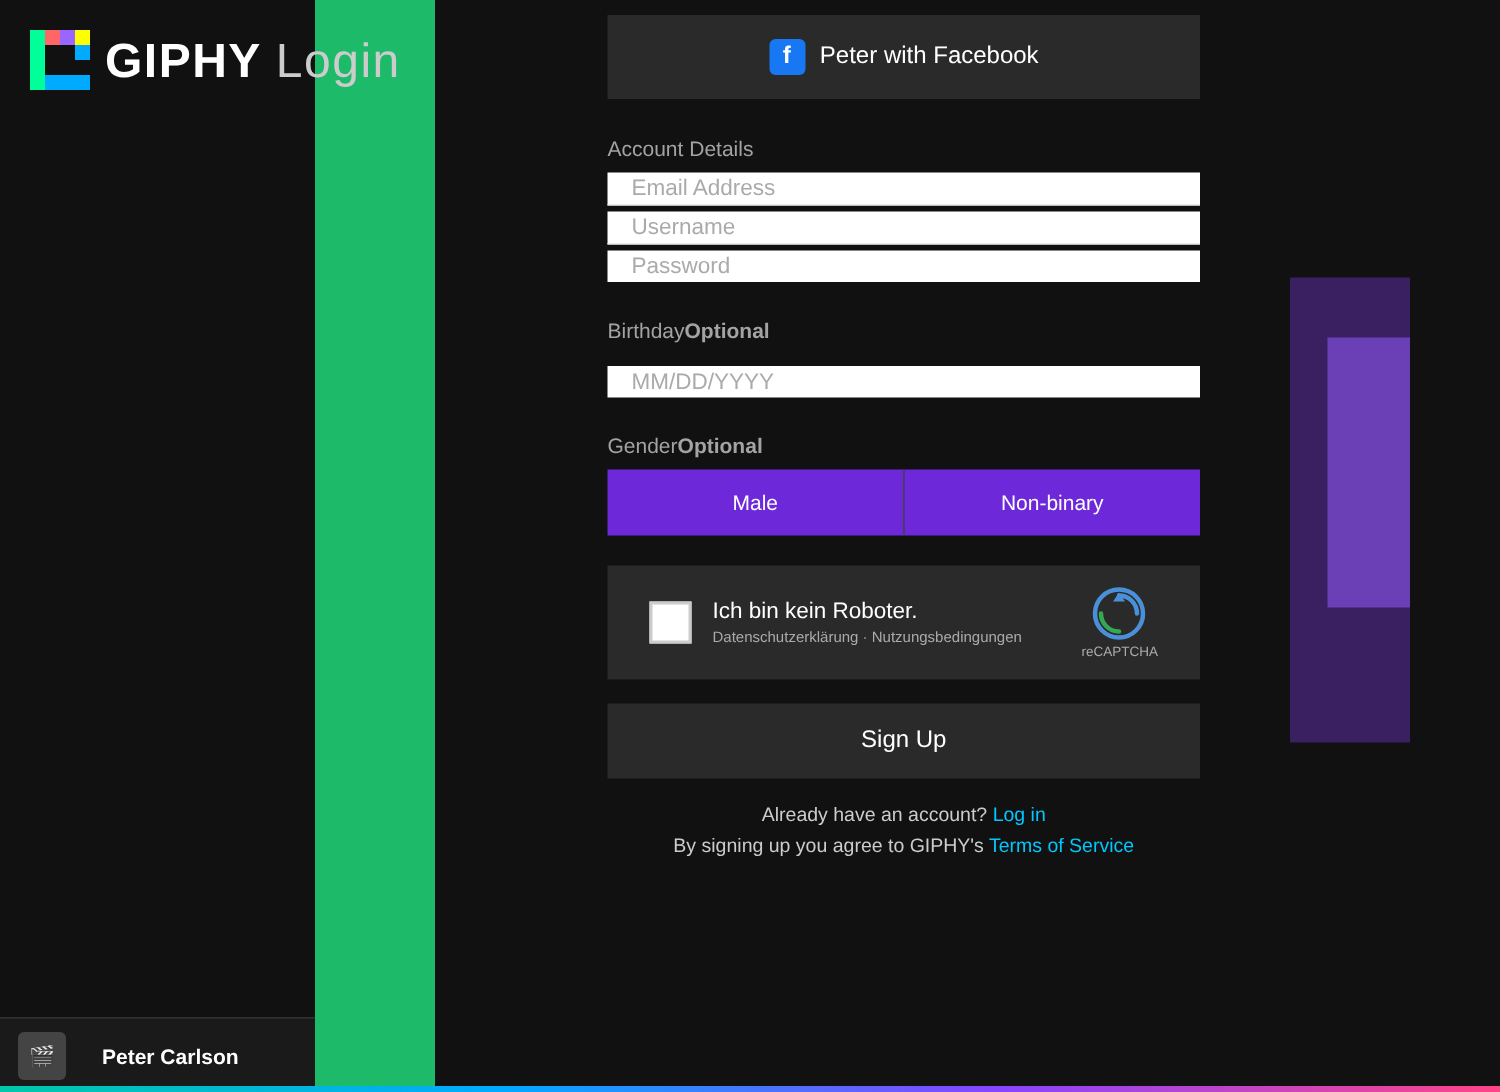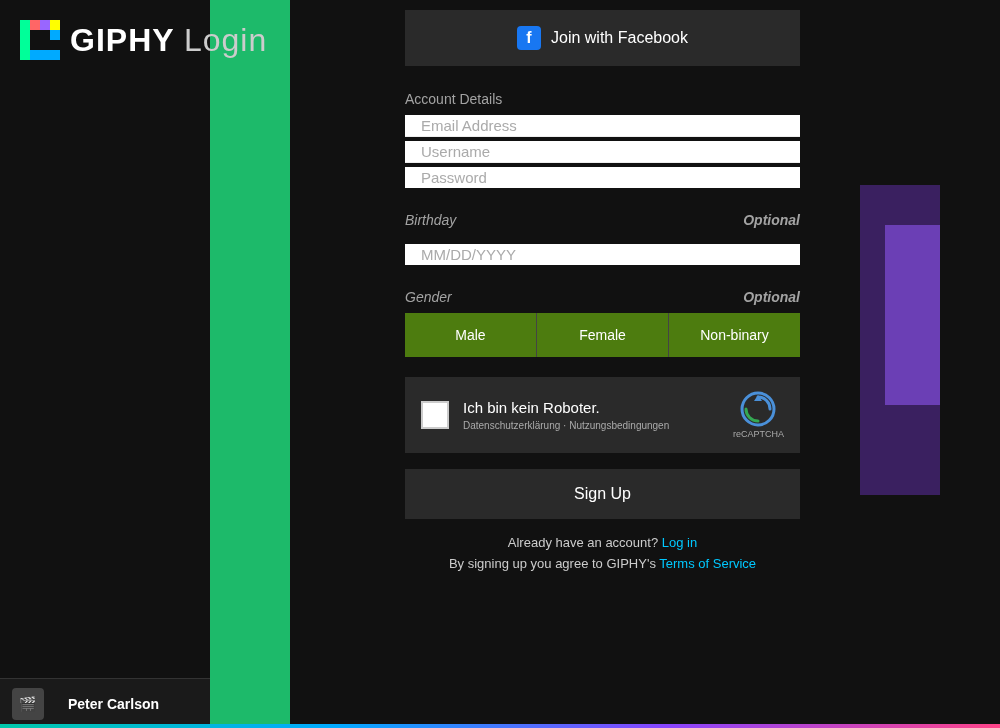--- a/index.html
+++ b/index.html
@@ -115,24 +115,23 @@
 
     
     .section-label {
       font-size: 14px;
       color: #a3a3a3;
       margin-bottom: 8px;
     }
 
     .section-row {
       display: flex;
-      justify-content: space-between;
+      justify-content: flex-start;
       align-items: center;
       margin-bottom: 8px;
-      font-style: italic;
     }
 
     .optional-label {
       font-size: 14px;
       color: #a3a3a3;
       font-weight: bold;
     }
 
     
     .text-input {
@@ -168,37 +167,37 @@
       margin-bottom: 20px;
     }
 
     .gender-buttons {
       display: flex;
       gap: 0;
     }
 
     .gender-btn {
       flex: 1;
-      background-color: #4d7c0f;
+      background-color: #6d28d9;
       border: none;
       color: #fff;
       padding: 14px 10px;
       font-size: 14px;
       cursor: pointer;
       border-right: 1px solid #444;
     }
 
     .gender-btn:last-child {
       border-right: none;
     }
 
     
     .recaptcha-container {
       background-color: #2a2a2a;
-      padding: 14px 16px;
+      padding: 14px 28px;
       margin-bottom: 16px;
       display: flex;
       align-items: center;
       gap: 14px;
     }
 
     .recaptcha-checkbox {
       width: 28px;
       height: 28px;
       background: #fff;
@@ -336,21 +335,21 @@
   </div>
 </div>
 
 <div class="form-container">
 
   
   <button class="facebook-btn">
     <div class="facebook-icon">
       <span>f</span>
     </div>
-    <span>Join with Facebook</span>
+    <span>Peter with Facebook</span>
   </button>
 
   
   <div class="section-label">Account Details</div>
 
   <div class="input-group">
     <input class="text-input" type="email" placeholder="Email Address" style="">
     <input class="text-input" type="text" placeholder="Username" style="">
     <input class="text-input" type="password" placeholder="Password" style="">
   </div>
@@ -365,21 +364,20 @@
   </div>
 
   
   <div class="gender-group">
     <div class="section-row">
       <span class="section-label" style="margin-bottom:0;">Gender</span>
       <span class="optional-label">Optional</span>
     </div>
     <div class="gender-buttons" style="margin-top:8px;">
       <button class="gender-btn">Male</button>
-      <button class="gender-btn">Female</button>
       <button class="gender-btn">Non-binary</button>
     </div>
   </div>
 
   
   <div class="recaptcha-container">
     <div class="recaptcha-checkbox"></div>
     <div class="recaptcha-text-area">
       <div class="recaptcha-main-text">Ich bin kein Roboter.</div>
       <div class="recaptcha-sub-text">Datenschutzerklärung · Nutzungsbedingungen</div>

